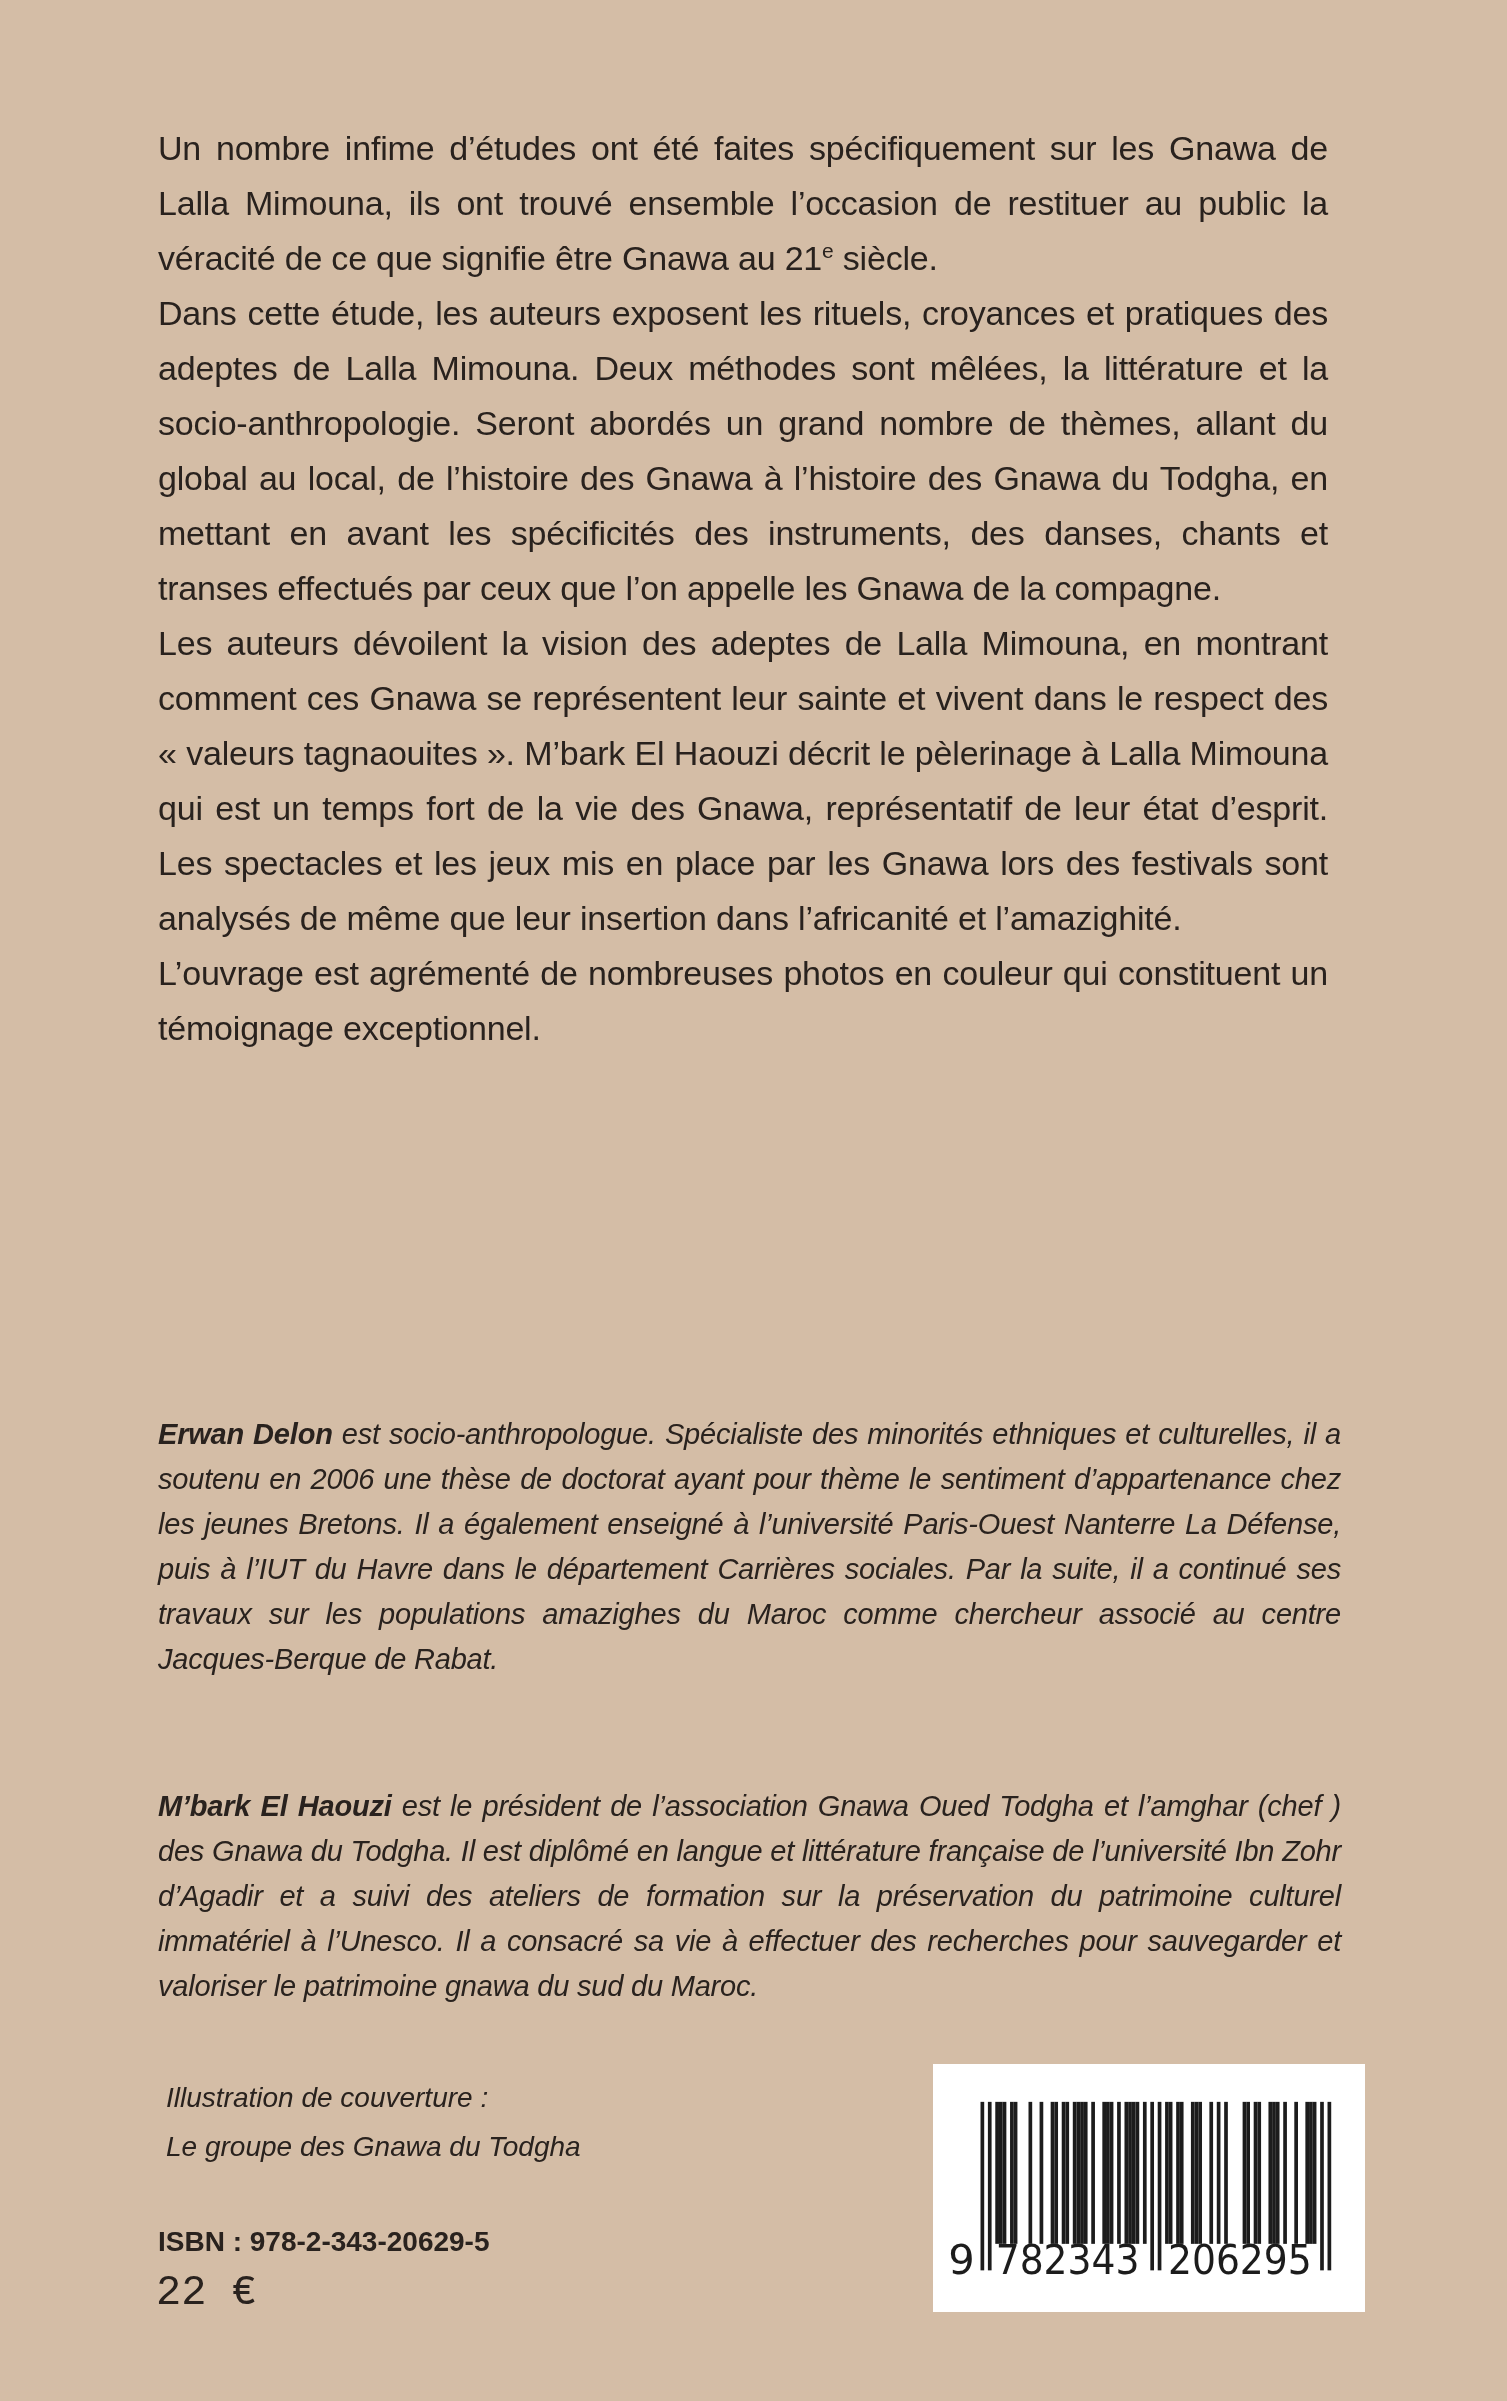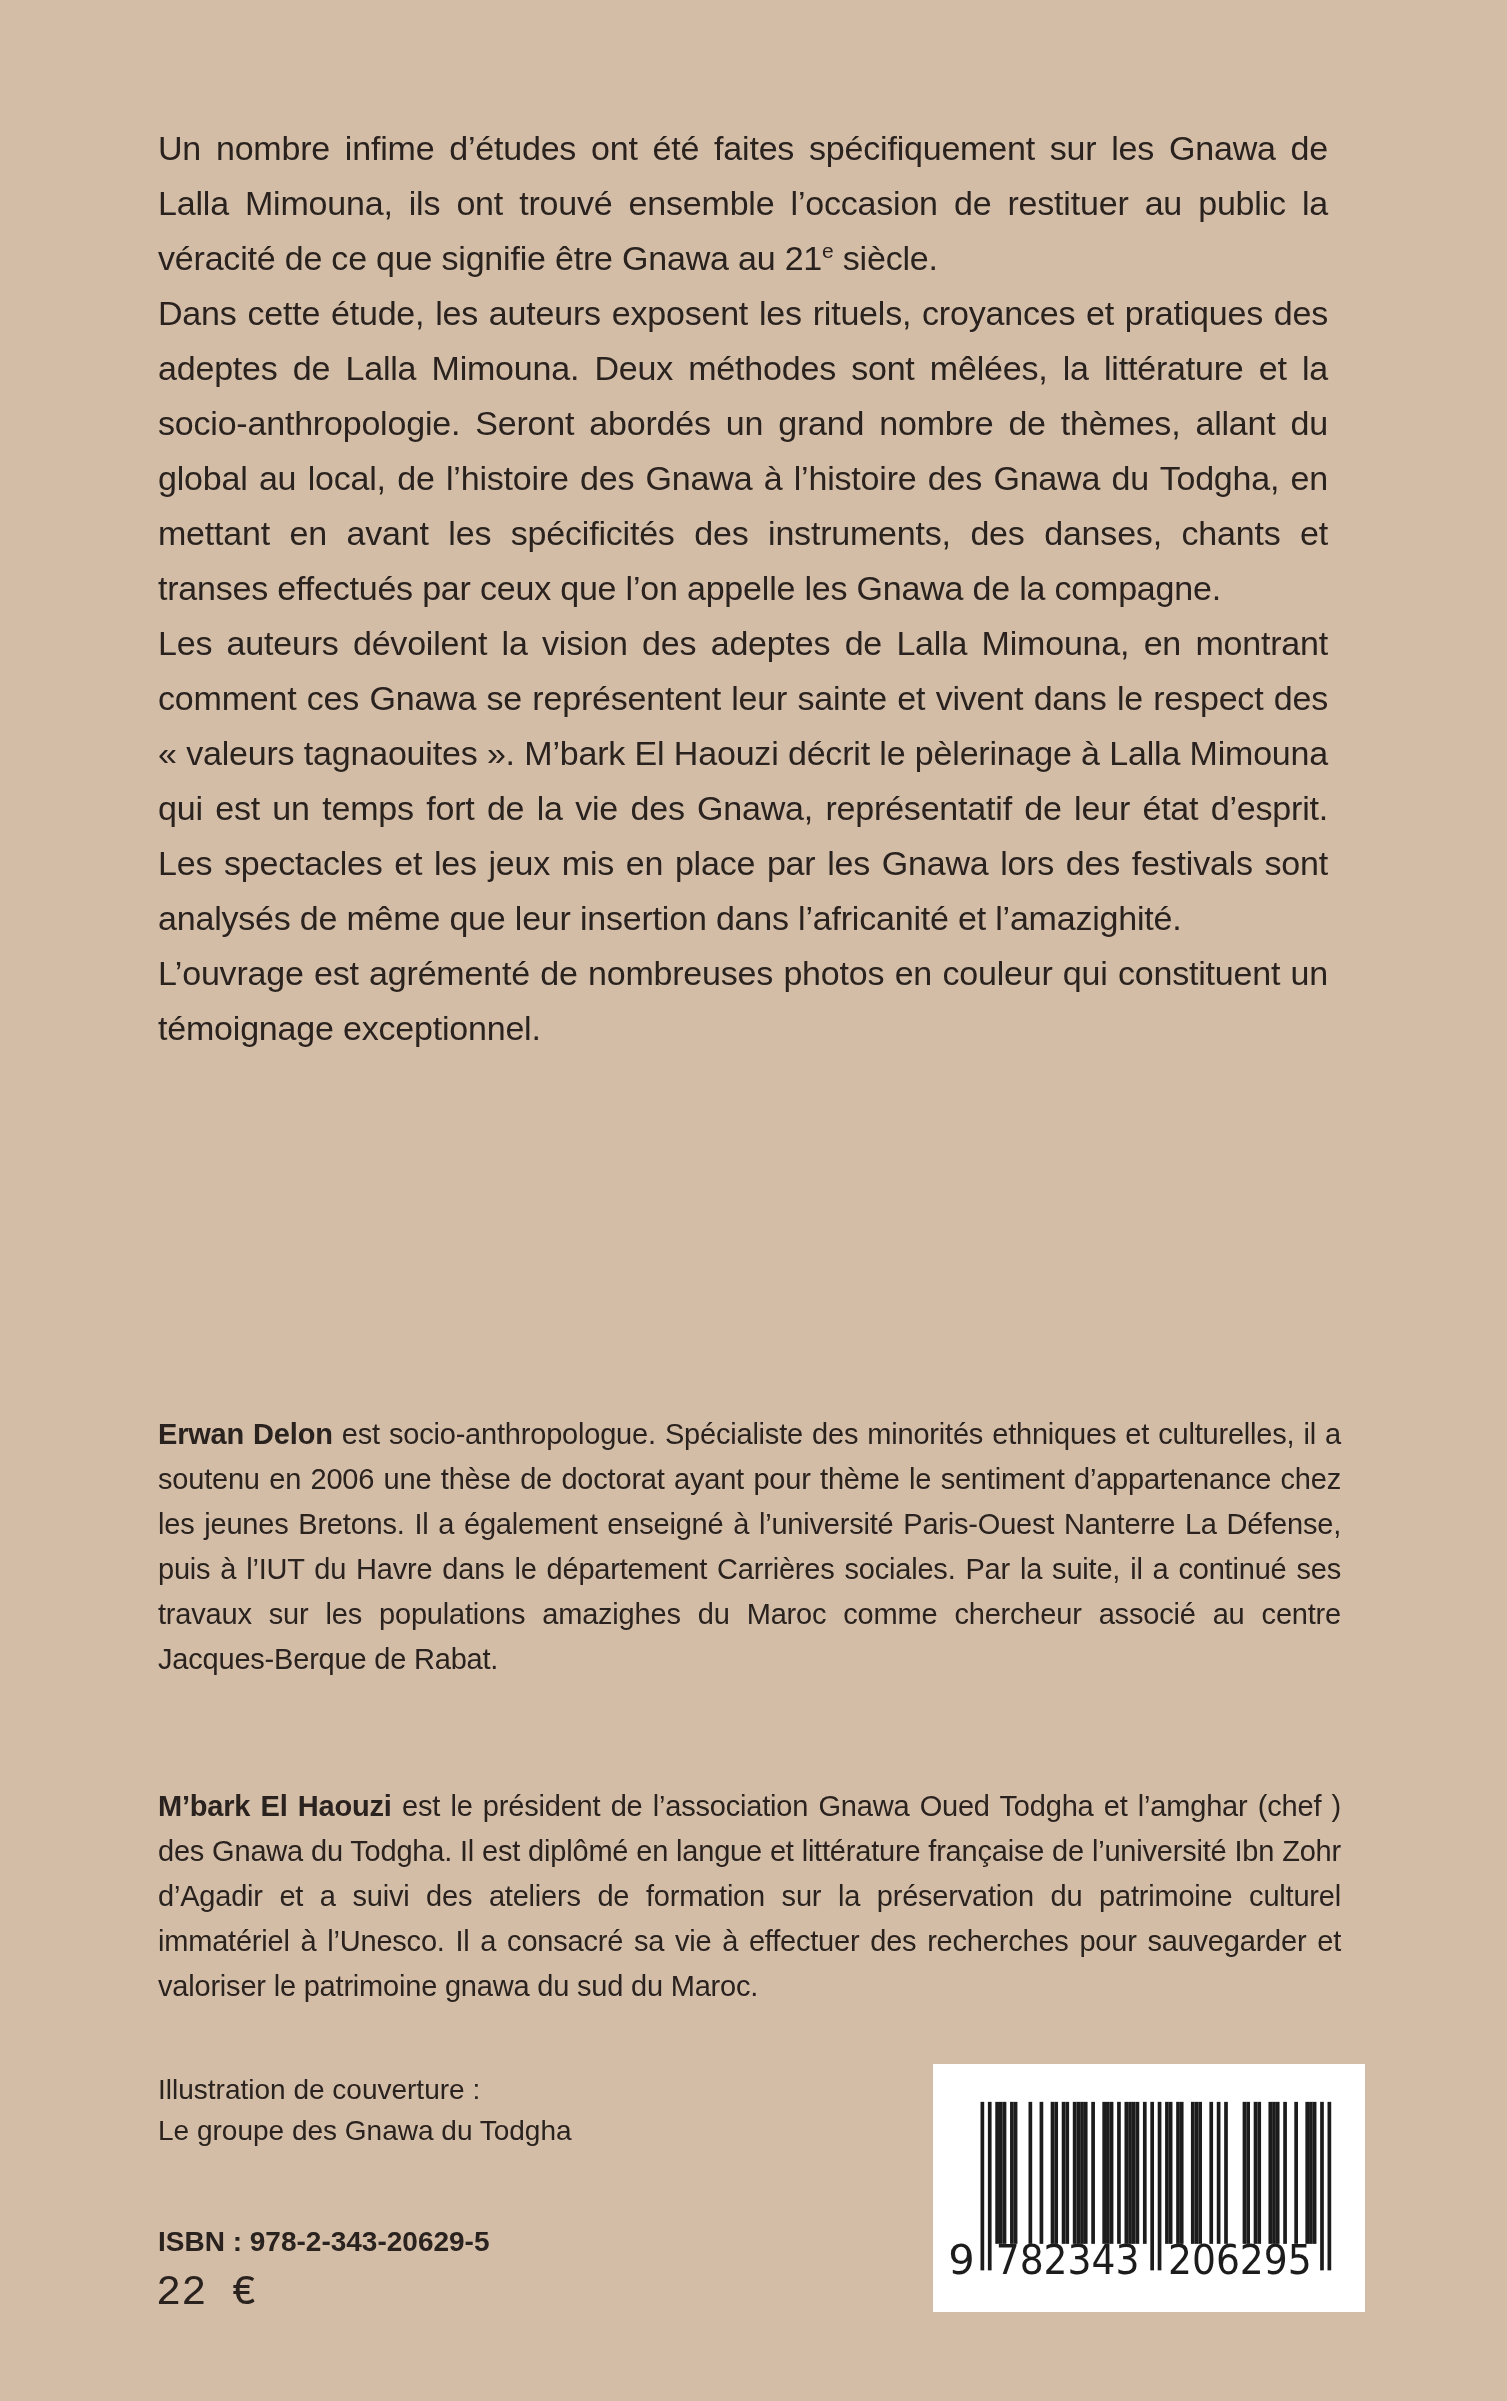--- a/index.html
+++ b/index.html
@@ -34,37 +34,38 @@
   }
 
   
   .bios {
     position: absolute;
     left: 158px; top: 1412px;
     width: 1183px;
   }
   .bios p {
     margin: 0;
+    font-style: italic;
     font-size: 29px;
     line-height: 45px;
     text-align: justify;
     letter-spacing: -0.2px;
   }
   .bios p + p { margin-top: 102px; }
   .bios .bio-name { font-weight: bold; }
 
   
   .credit {
     position: absolute;
     left: 158px; top: 2069px;
     width: 662px;
     font-size: 28px;
     line-height: 41px;
   }
-  .credit div { margin: 0; }
+  .credit div { margin: 8px; font-style: italic; }
   .isbn {
     position: absolute;
     left: 158px; top: 2226px;
     font-size: 28px;
     font-weight: bold;
   }
   .price {
     position: absolute;
     left: 156px; top: 2269px;
     font-family: Liberation Mono, monospace;

